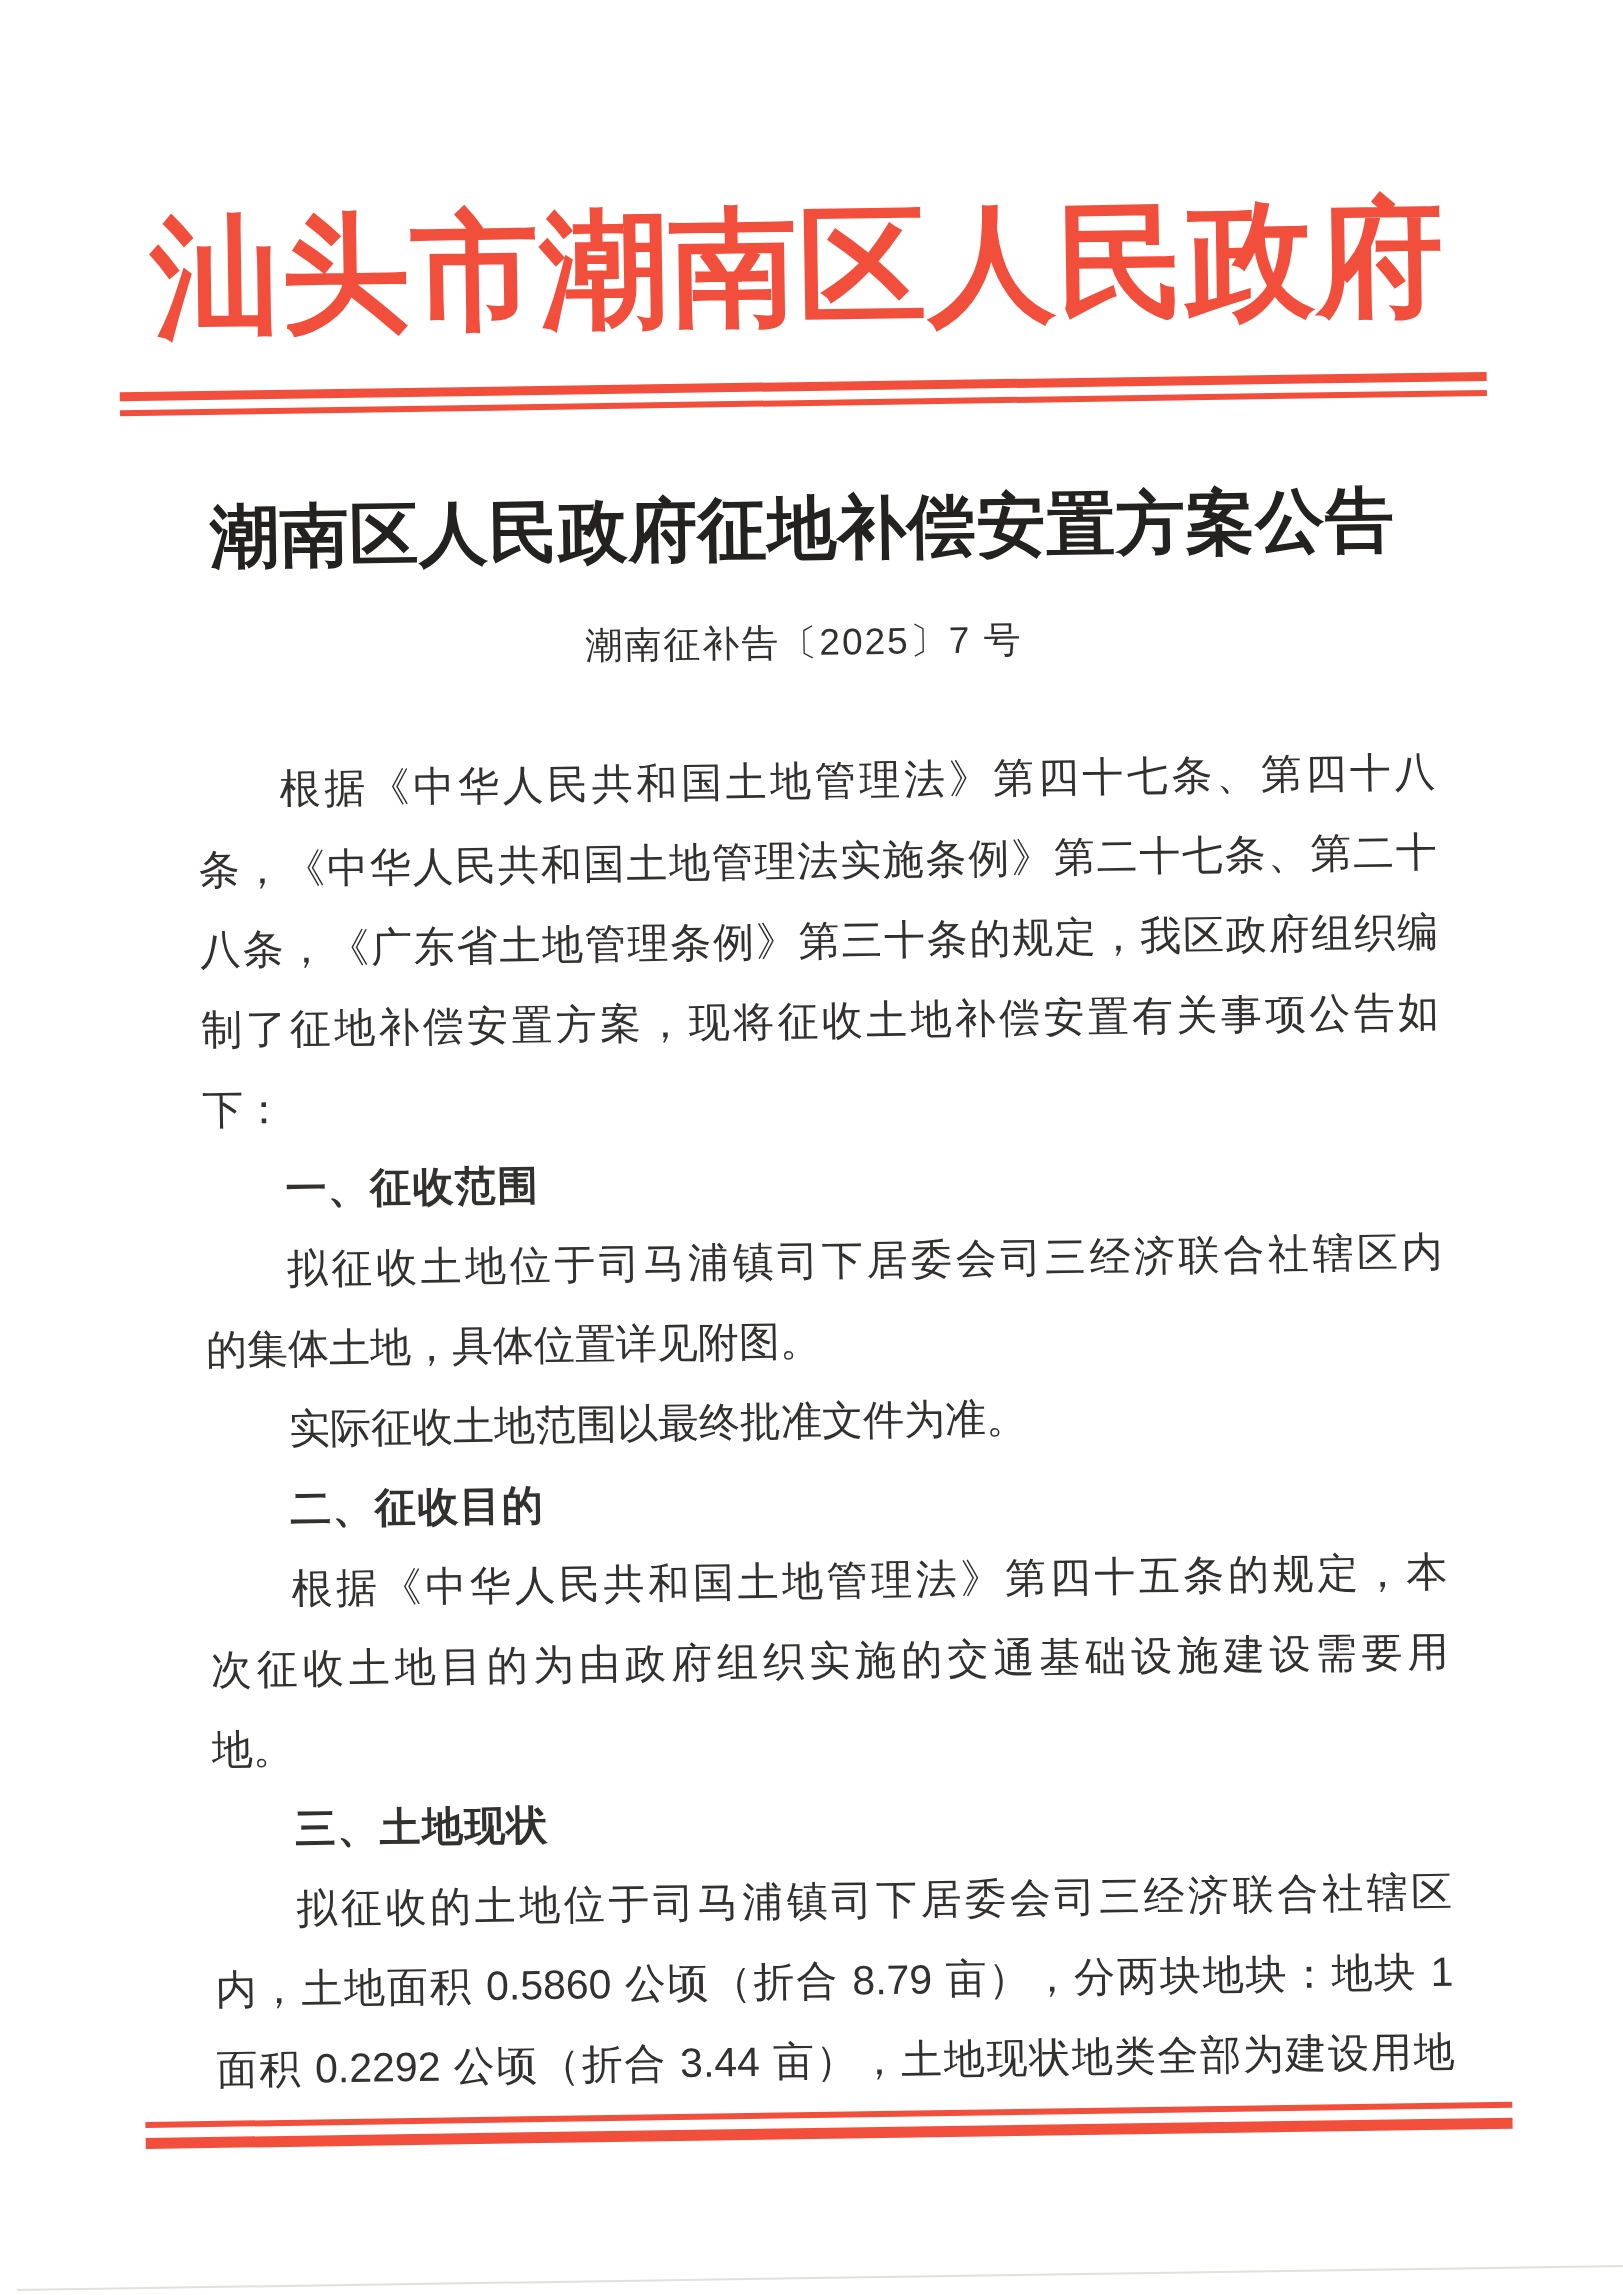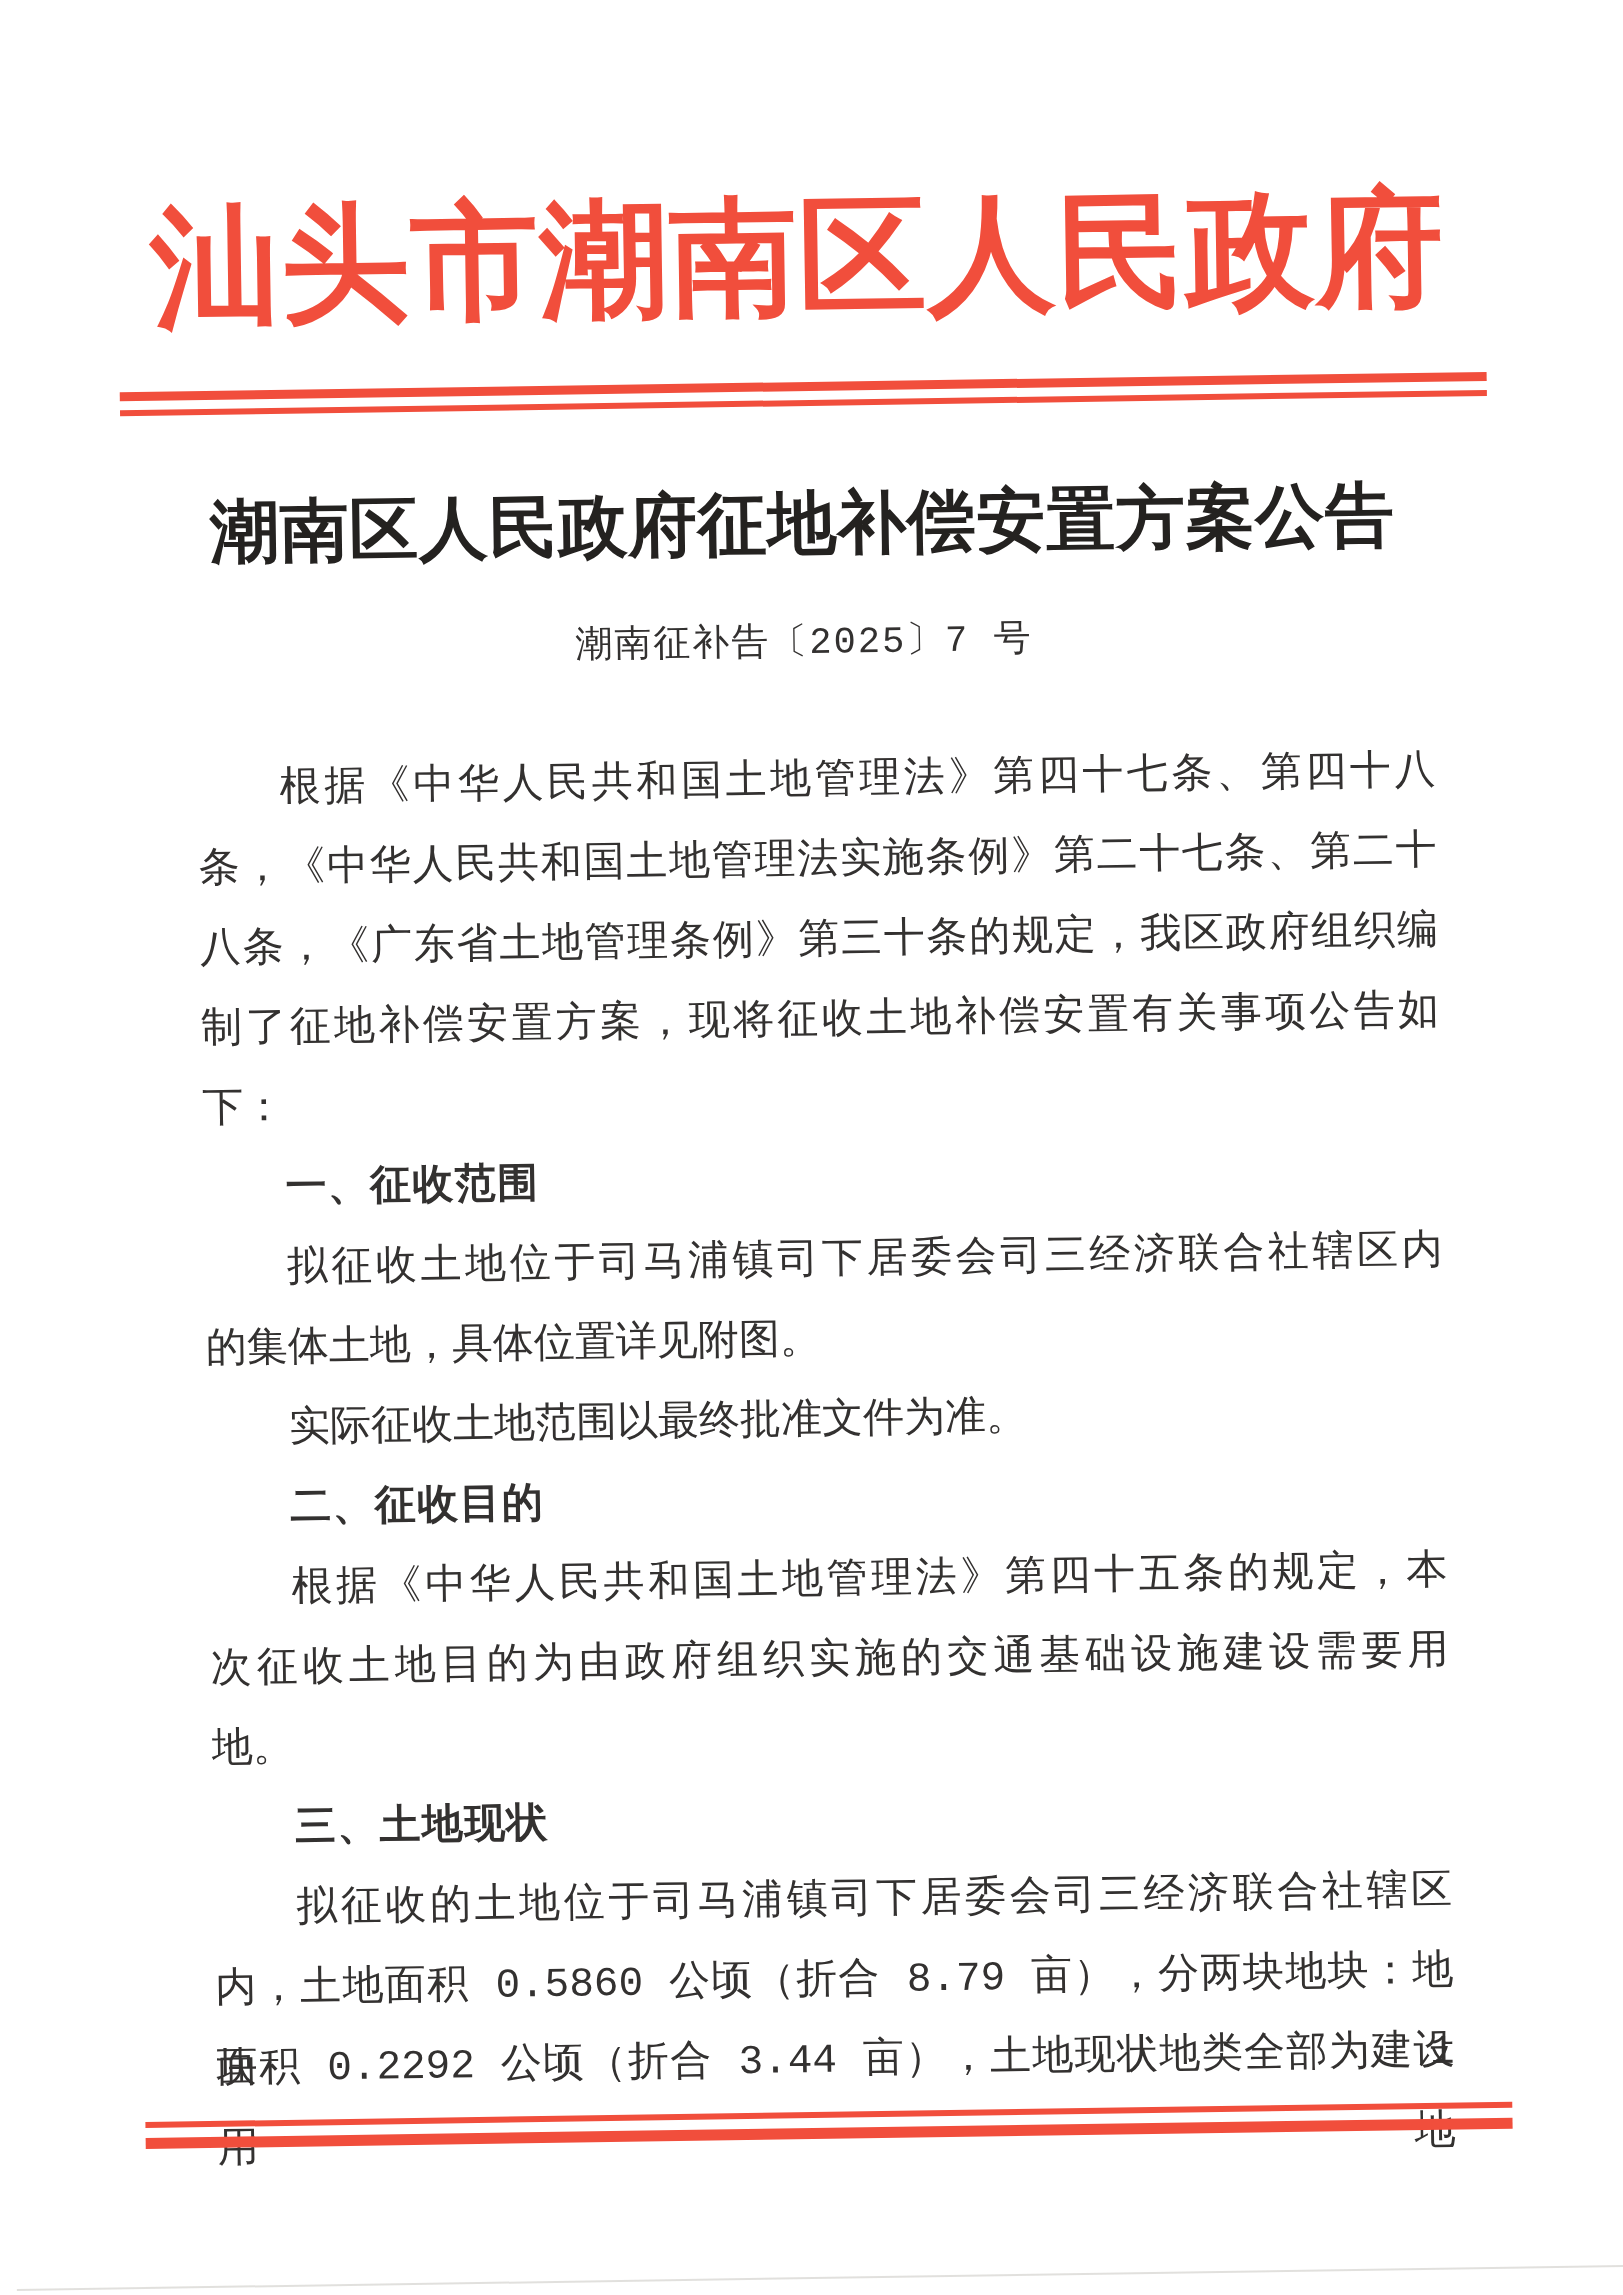--- a/index.html
+++ b/index.html
@@ -6,21 +6,21 @@
     --red:#f14e3c;
     --ink:#333130;
     --title-ink:#242220;
   }
   html,body{margin:0;padding:0;background:#ffffff;}
   .page{
     position:relative;
     width:1623px;height:2295px;
     background:#ffffff;
     overflow:hidden;
-    font-family:Liberation Mono, monospace;
+    font-family:Liberation Sans, sans-serif;
   }
   
   .scan{
     position:absolute;inset:0;
     transform:rotate(-0.85deg);
     transform-origin:50% 50%;
   }
   .letterhead{
     position:absolute;top:191px;left:0;width:100%;
     text-align:center;

